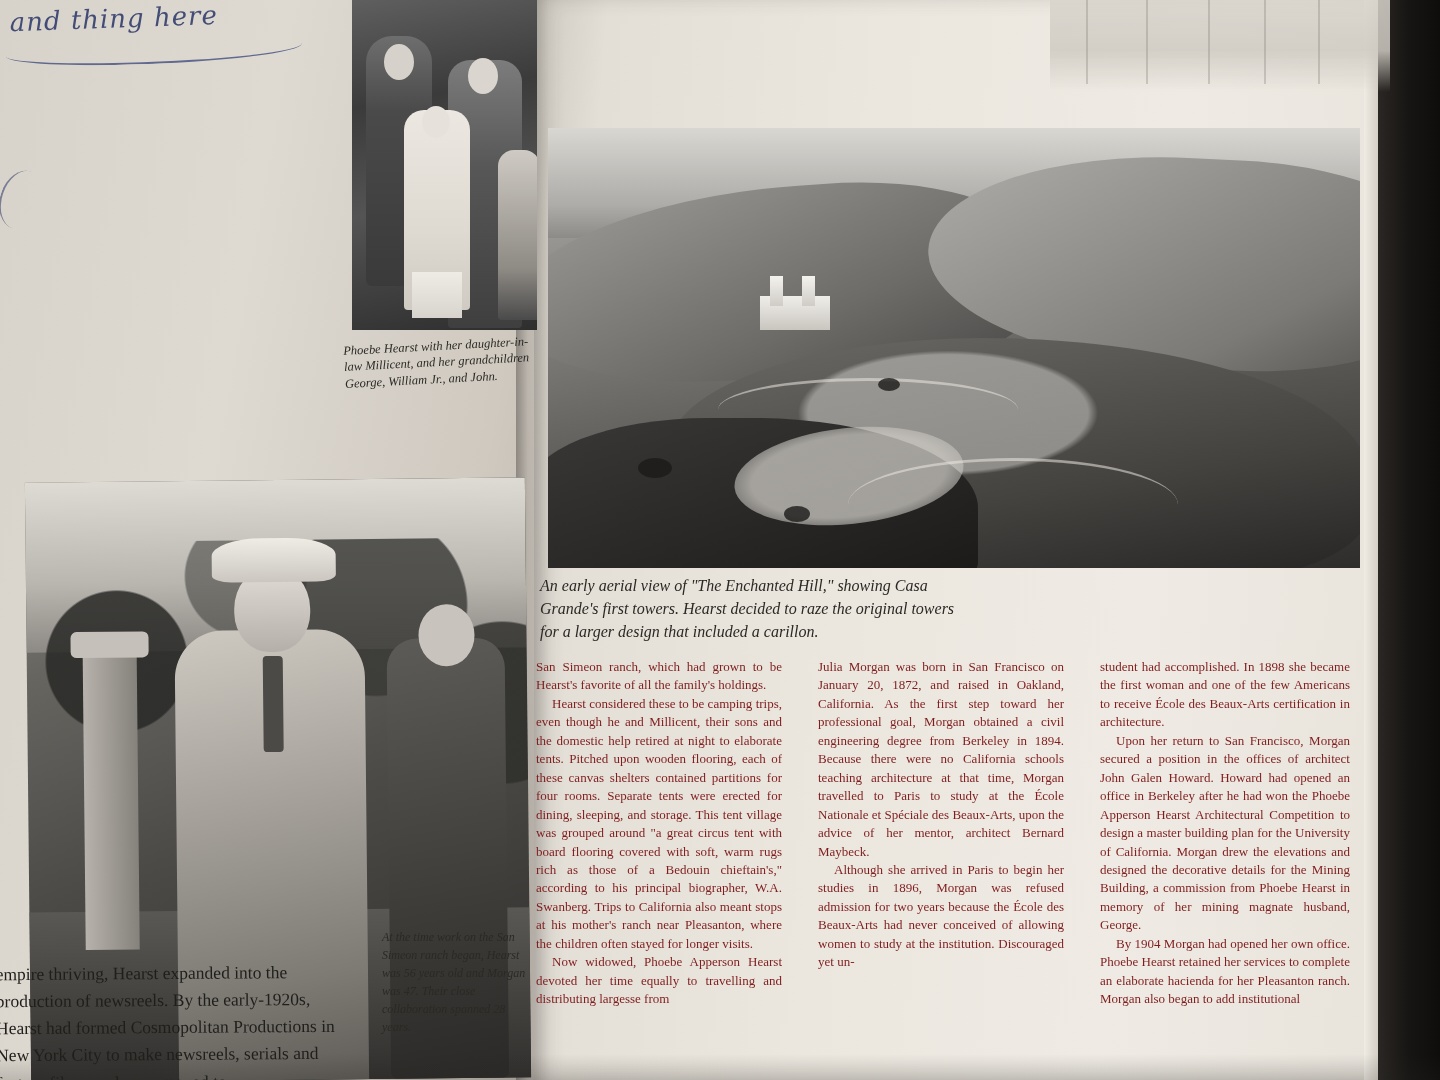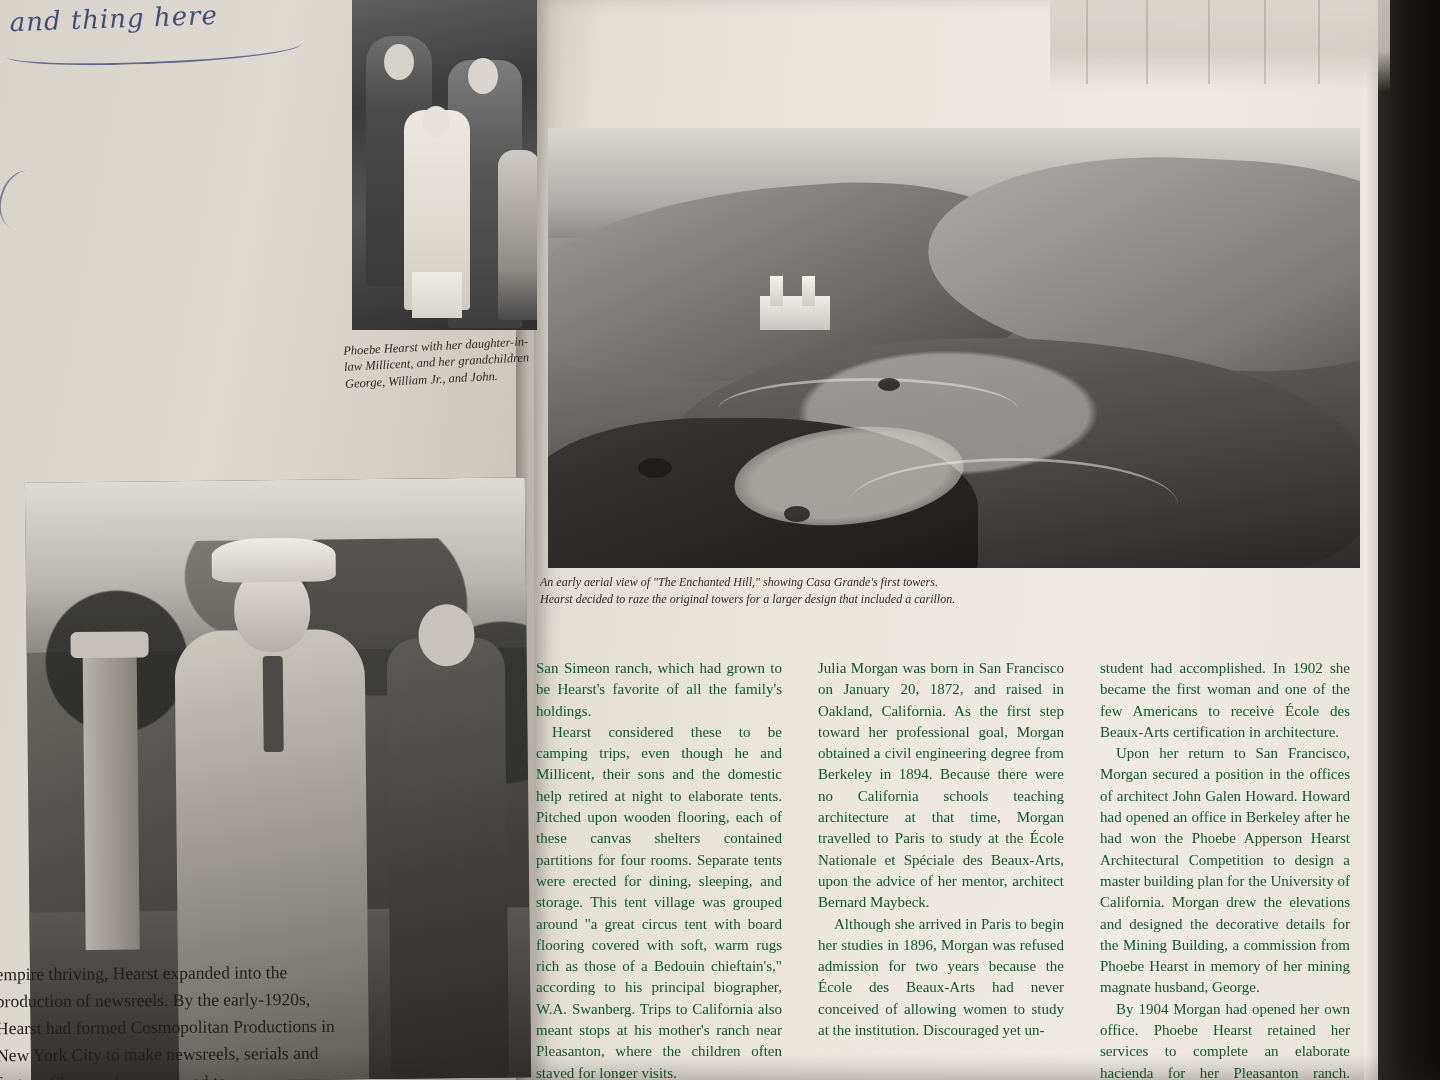--- a/index.html
+++ b/index.html
@@ -311,36 +311,36 @@
   .aerial-spot {
     position: absolute;
     background: #1b1a19;
     border-radius: 50%;
     opacity: .8;
   }
 
   #caption-aerial {
     left: 540px; top: 574px;
     width: 420px;
-    font-size: 12px;
+    font-size: 16px;
     line-height: 1.45;
   }
 
   .columns {
     position: absolute;
     left: 536px; top: 658px;
     width: 836px; height: 420px;
     display: flex;
     gap: 36px;
   }
   .col {
     width: 246px;
-    font-size: 15px;
+    font-size: 13px;
     line-height: 1.42;
-    color: #14532d;
+    color: #7f1d1d;
     text-align: justify;
     overflow: hidden;
   }
   .col p { margin: 0; }
   .col p + p { text-indent: 16px; }
   #col-3 { width: 250px; }
 
   .blur-overlay {
     position: absolute;
     left: 0; bottom: 0; width: 1440px; height: 26px;
@@ -388,20 +388,21 @@
     <div class="hearst-ground"></div>
     <div class="hearst-pillar"></div>
     <div class="hearst-pillar-top"></div>
     <div class="hearst-second-man"></div>
     <div class="hearst-second-head"></div>
     <div class="hearst-body"></div>
     <div class="hearst-tie"></div>
     <div class="hearst-head"></div>
     <div class="hearst-hat"></div>
   </div>
+  <div class="caption" id="caption-hearst">At the time work on the San Simeon ranch began, Hearst was 56 years old and Morgan was 47. Their close collaboration spanned 28 years.</div>
 
   <div id="left-body">empire thriving, Hearst expanded into the production of newsreels. By the early-1920s, Hearst had formed Cosmopolitan Productions in New York City to make newsreels, serials and feature films, and soon moved to</div>
 
   <div class="photo" id="photo-aerial">
     <div class="aerial-sky"></div>
     <div class="aerial-ridge-a"></div>
     <div class="aerial-ridge-b"></div>
     <div class="aerial-valley"></div>
     <div class="aerial-dark-fg"></div>
     <div class="aerial-clearing"></div>
@@ -424,20 +425,20 @@
     <div class="col" id="col-1">
       <p>San Simeon ranch, which had grown to be Hearst's favorite of all the family's holdings.</p>
       <p>Hearst considered these to be camping trips, even though he and Millicent, their sons and the domestic help retired at night to elaborate tents. Pitched upon wooden flooring, each of these canvas shelters contained partitions for four rooms. Separate tents were erected for dining, sleeping, and storage. This tent village was grouped around "a great circus tent with board flooring covered with soft, warm rugs rich as those of a Bedouin chieftain's," according to his principal biographer, W.A. Swanberg. Trips to California also meant stops at his mother's ranch near Pleasanton, where the children often stayed for longer visits.</p>
       <p>Now widowed, Phoebe Apperson Hearst devoted her time equally to travelling and distributing largesse from</p>
     </div>
     <div class="col" id="col-2">
       <p>Julia Morgan was born in San Francisco on January 20, 1872, and raised in Oakland, California. As the first step toward her professional goal, Morgan obtained a civil engineering degree from Berkeley in 1894. Because there were no California schools teaching architecture at that time, Morgan travelled to Paris to study at the École Nationale et Spéciale des Beaux-Arts, upon the advice of her mentor, architect Bernard Maybeck.</p>
       <p>Although she arrived in Paris to begin her studies in 1896, Morgan was refused admission for two years because the École des Beaux-Arts had never conceived of allowing women to study at the institution. Discouraged yet un-</p>
     </div>
     <div class="col" id="col-3">
-      <p>student had accomplished. In 1902 she became the first woman and one of the few Americans to receive École des Beaux-Arts certification in architecture.</p>
+      <p>student had accomplished. In 1898 she became the first woman and one of the few Americans to receive École des Beaux-Arts certification in architecture.</p>
       <p>Upon her return to San Francisco, Morgan secured a position in the offices of architect John Galen Howard. Howard had opened an office in Berkeley after he had won the Phoebe Apperson Hearst Architectural Competition to design a master building plan for the University of California. Morgan drew the elevations and designed the decorative details for the Mining Building, a commission from Phoebe Hearst in memory of her mining magnate husband, George.</p>
       <p>By 1904 Morgan had opened her own office. Phoebe Hearst retained her services to complete an elaborate hacienda for her Pleasanton ranch. Morgan also began to add institutional</p>
     </div>
   </div>
 
   <div class="blur-overlay"></div>
 </div>
 
 </body></html>

